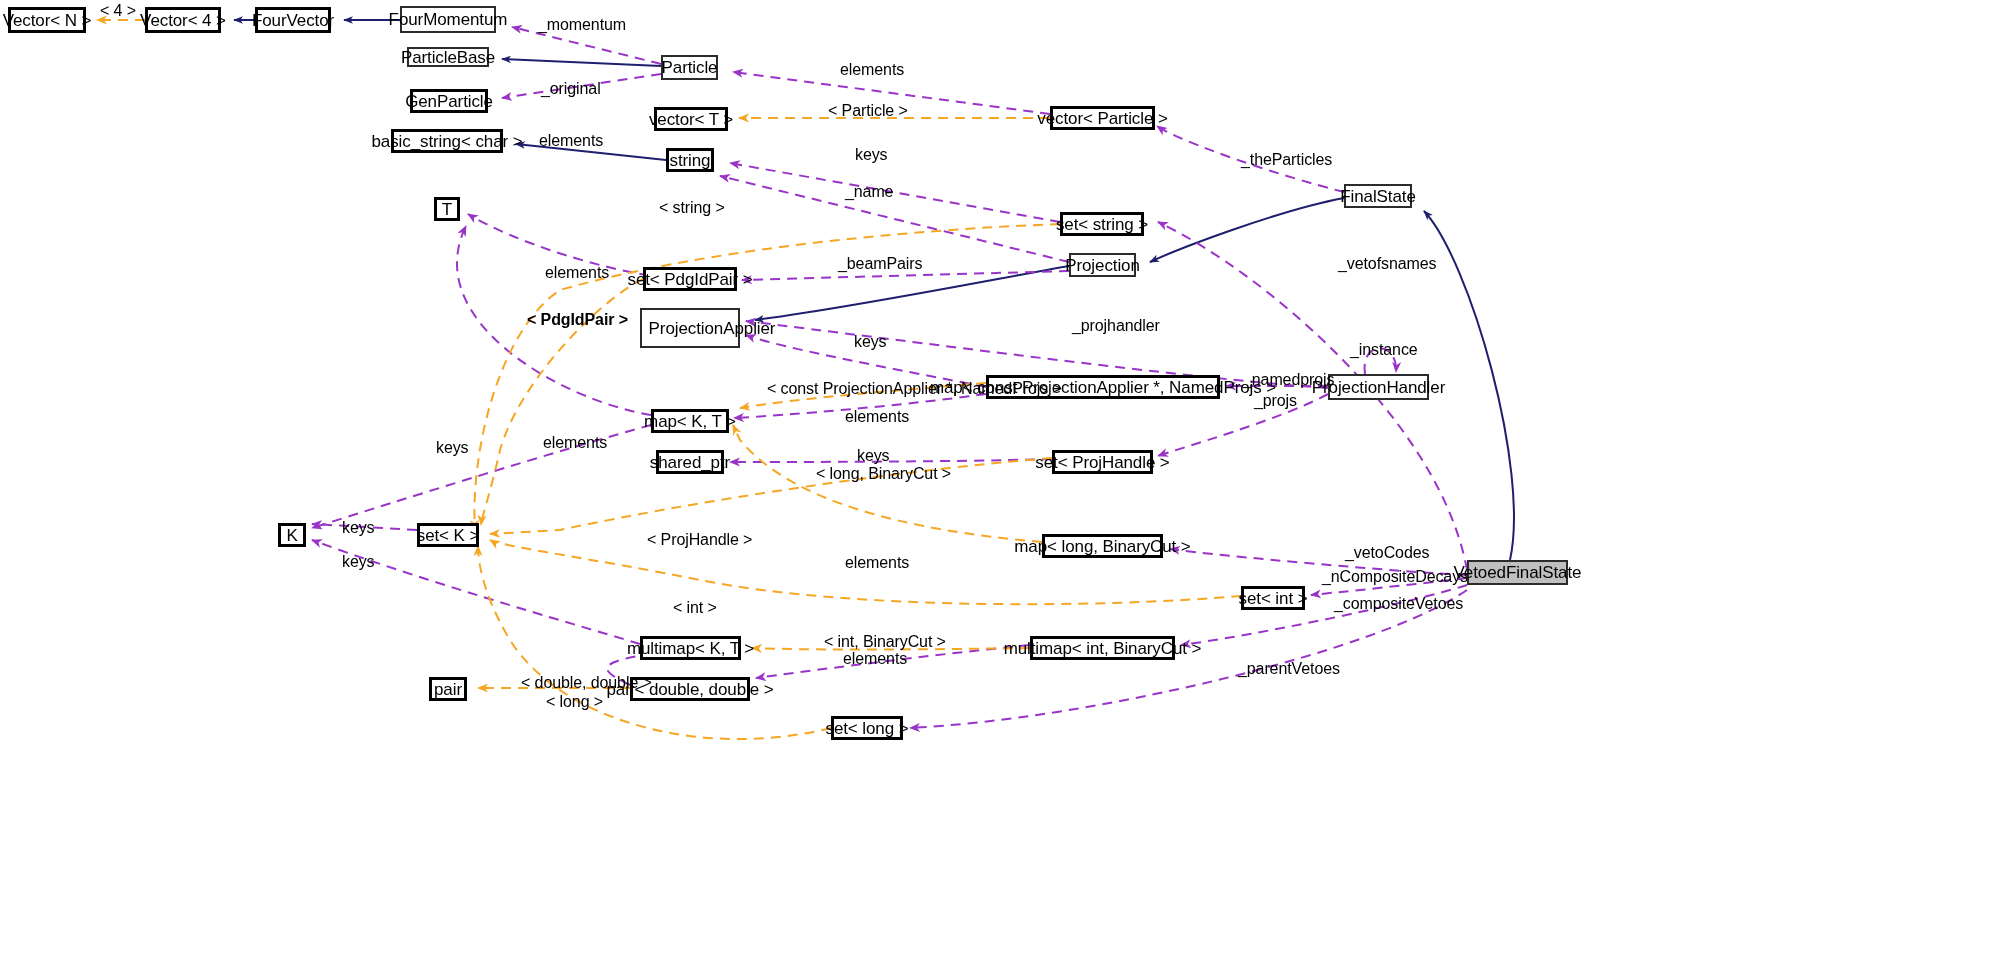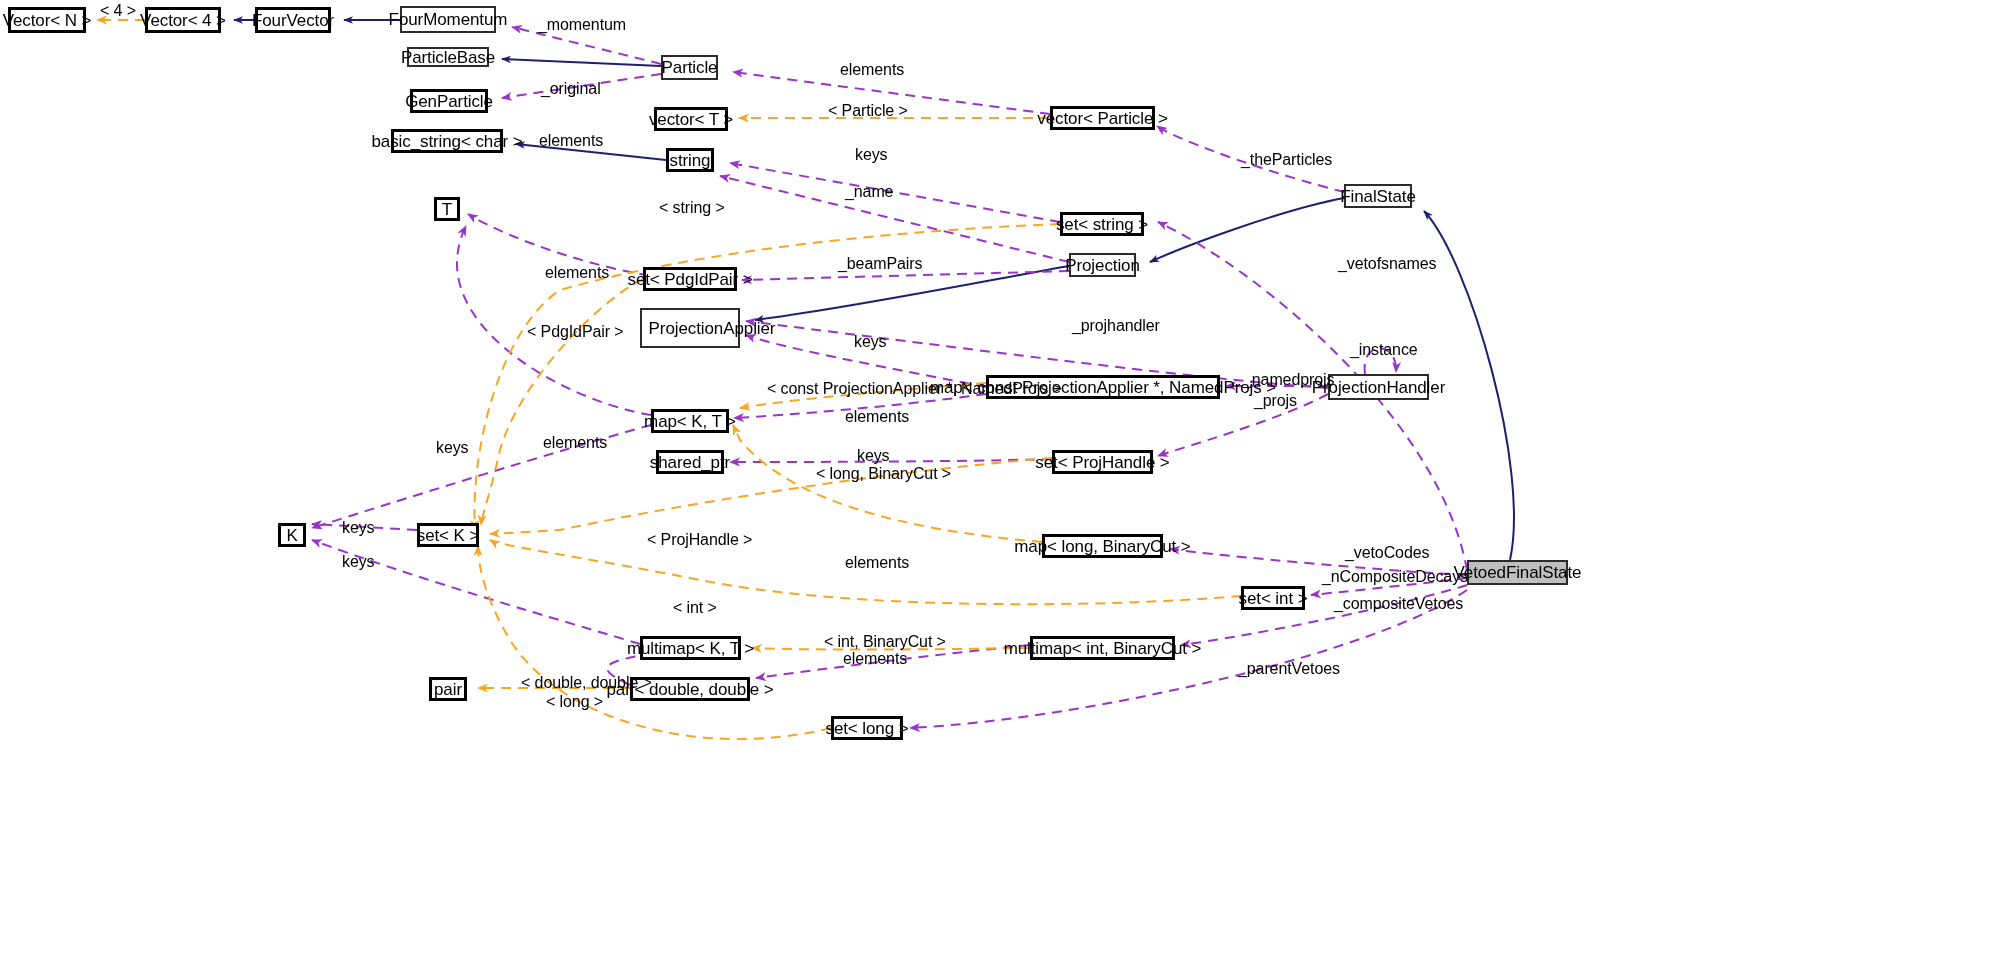--- a/index.html
+++ b/index.html
@@ -232,21 +232,21 @@
       <div class="edge-label" style="left: 541px; top: 69px; margin-top: 12px;">_original</div>
       <div class="edge-label" style="left: 828px; top: 103px;">&lt; Particle &gt;</div>
       <div class="edge-label" style="left: 539px; top: 133px;">elements</div>
       <div class="edge-label" style="left: 1241px; top: 152px;">_theParticles</div>
       <div class="edge-label" style="left: 855px; top: 147px;">keys</div>
       <div class="edge-label" style="left: 845px; top: 184px;">_name</div>
       <div class="edge-label" style="left: 659px; top: 200px;">&lt; string &gt;</div>
       <div class="edge-label" style="left: 1338px; top: 256px;">_vetofsnames</div>
       <div class="edge-label" style="left: 838px; top: 256px;">_beamPairs</div>
       <div class="edge-label" style="left: 545px; top: 265px;">elements</div>
-      <div class="edge-label" style="left: 527px; top: 324px;">&lt; PdgIdPair &gt;</div>
+      <div class="edge-label" style="left: 527px; top: 312px; font-weight: bold;">&lt; PdgIdPair &gt;</div>
       <div class="edge-label" style="left: 1072px; top: 318px;">_projhandler</div>
       <div class="edge-label" style="left: 854px; top: 334px;">keys</div>
       <div class="edge-label" style="left: 1350px; top: 342px; text-align: center;">_instance</div>
       <div class="edge-label" style="left: 767px; top: 381px;">&lt; const ProjectionApplier *, NamedProjs &gt;</div>
       <div class="edge-label" style="left: 1243px; top: 372px;">_namedprojs</div>
       <div class="edge-label" style="left: 1254px; top: 393px;">_projs</div>
       <div class="edge-label" style="left: 845px; top: 409px;">elements</div>
       <div class="edge-label" style="left: 543px; top: 435px;">elements</div>
       <div class="edge-label" style="left: 436px; top: 440px;">keys</div>
       <div class="edge-label" style="left: 857px; top: 448px;">keys</div>

